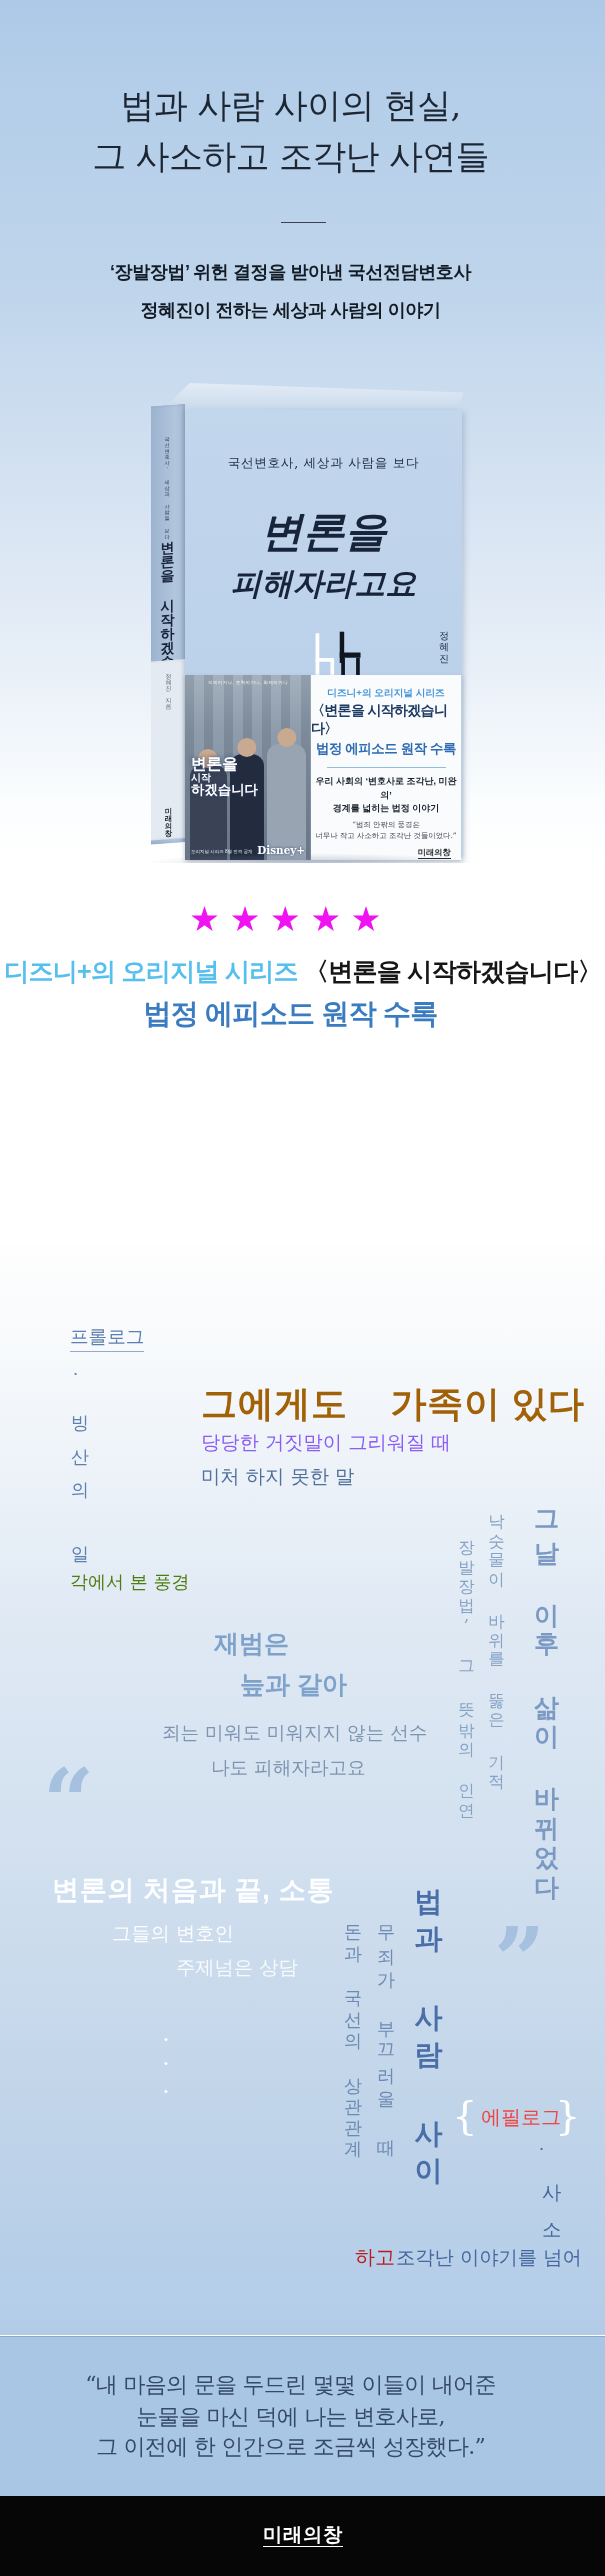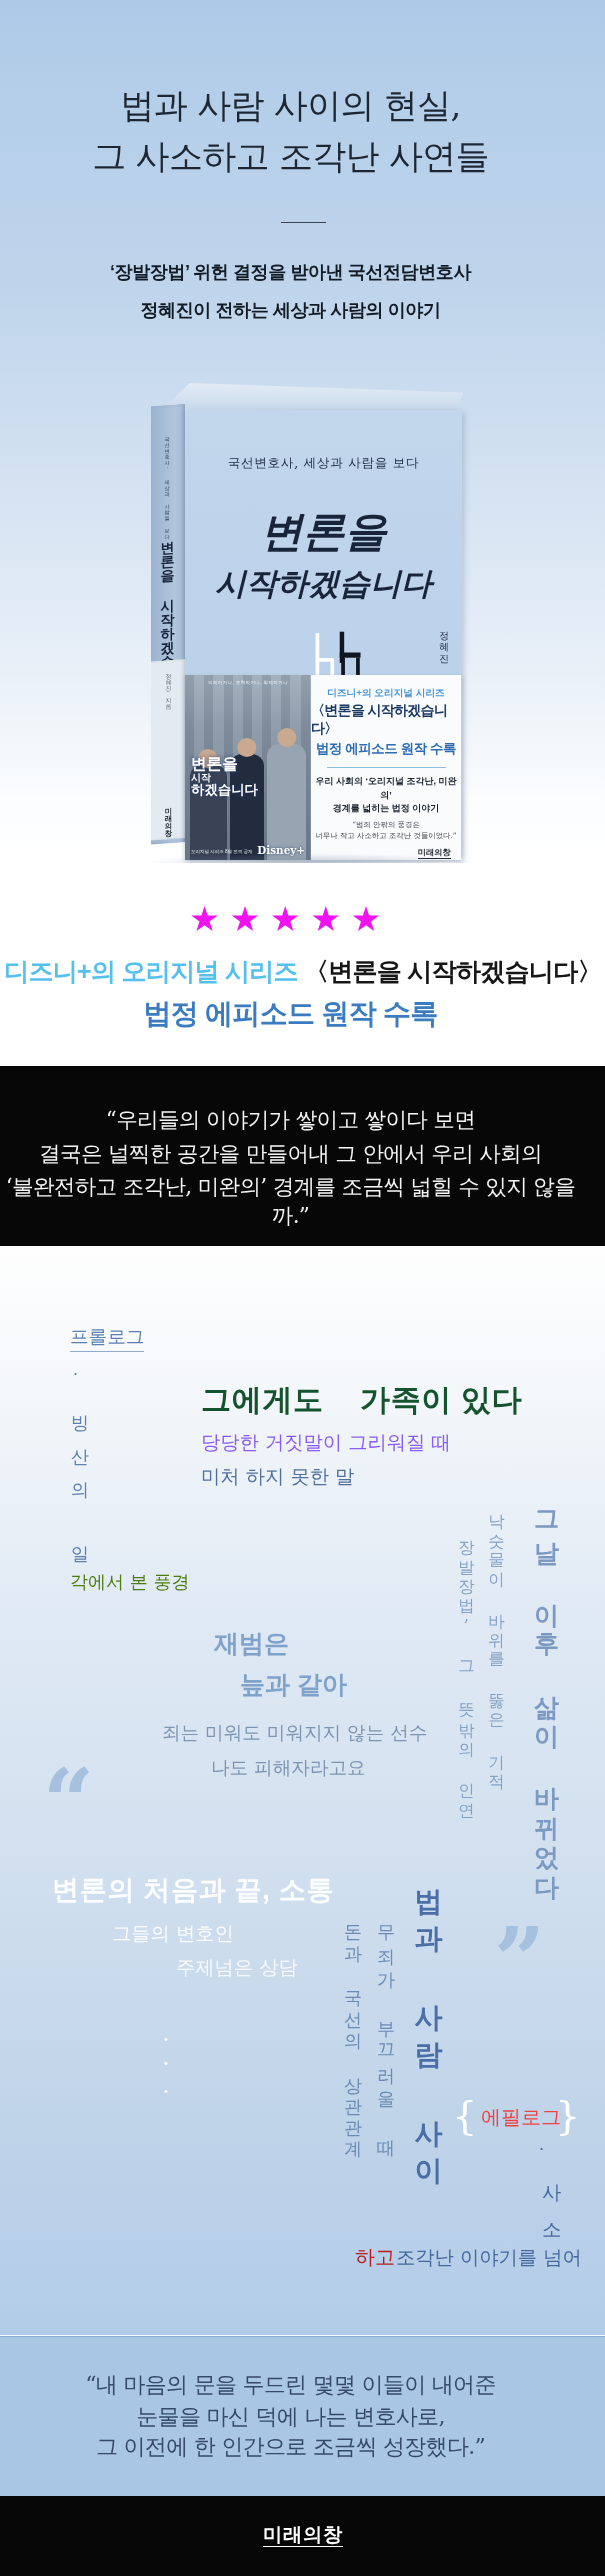--- a/index.html
+++ b/index.html
@@ -93,21 +93,21 @@
   
   .bkq{font-size:21.6px;color:#f5f5f5;letter-spacing:-0.7px;}
 
   
   .ct{position:absolute;color:#4a6da4;}
   .ct-prologue{left:70px;top:1324px;font-size:18.6px;color:#5d80b0;border-bottom:0.7px solid rgba(93,128,176,.65);padding-bottom:0.7px;}
   .ct-dot1{left:73px;top:1365px;font-size:16.4px;color:#5d80b0;}
   .ct-ice{left:71px;font-size:18px;color:#5d80b0;}
   .ct-ice0{top:1411px;} .ct-ice1{top:1445px;} .ct-ice2{top:1478px;} .ct-ice3{top:1542px;}
   .ct-icerest{left:70px;top:1570px;font-size:18px;color:#4d7c0f;}
-  .ct-ch1t{left:201px;top:1380px;font-size:30px;font-weight:700;color:#14532d;letter-spacing:0.7px;}
+  .ct-ch1t{left:201px;top:1380px;font-size:36px;font-weight:700;color:#a16207;letter-spacing:0.7px;}
   .ct-ch1s1{left:201px;top:1429px;font-size:19.3px;color:#8b5cf6;}
   .ct-ch1s2{left:201px;top:1463px;font-size:19.3px;color:#51719c;}
   .ct-v1{left:531px;top:1494px;font-size:25px;color:#7b99c2;letter-spacing:4.5px;font-weight:600;}
   .ct-v2{left:485px;top:1502px;font-size:16.4px;color:#86a3c6;letter-spacing:3px;}
   .ct-v3{left:455px;top:1528px;font-size:16.4px;color:#86a3c6;letter-spacing:3px;}
   .ct-ch2t1{left:214px;top:1627px;font-size:25px;font-weight:600;color:#7fa2ca;}
   .ct-ch2t2{left:240px;top:1668px;font-size:25px;font-weight:600;color:#7fa2ca;}
   .ct-ch2s1{left:162px;top:1720px;font-size:18.6px;color:#7e94b0;}
   .ct-ch2s2{left:211px;top:1755px;font-size:18.6px;color:#7e94b0;}
   .ct-oq{left:43px;top:1762px;font-size:89px;line-height:.9;color:#a6c1e0;font-weight:700;}
@@ -154,21 +154,21 @@
         <div class="spine-title vt">변론을 시작하겠습니다</div>
         <div class="spine-obi">
           <div class="spine-author vt">정혜진 지음</div>
           <div class="spine-pub vt">미래의창</div>
         </div>
       </div>
 
       <div class="b-cover">
         <div class="cv-tagline">국선변호사, 세상과 사람을 보다</div>
         <div class="cv-t1">변론을</div>
-        <div class="cv-t2">시작하겠습니다</div>
+        <div class="cv-t2">피해자라고요</div>
         <span class="cv-chairs">
           <svg width="55" height="48" viewBox="0 0 74 64">
             <g stroke="#ffffff" stroke-width="5" fill="none">
               <path d="M10 4 v36 h22"></path>
                 <path d="M10 40 v20"></path>
                 <path d="M30 40 v20"></path>
             </g>
             <g fill="#10161f">
               <rect x="40" y="2" width="6" height="42"></rect>
               <rect x="40" y="30" width="28" height="7"></rect>
@@ -194,21 +194,21 @@
           </div>
           <div class="photo-release">오리지널 시리즈 8월 전격 공개</div>
           <div class="disney">Disney+</div>
         </div>
         <div class="obi-white">
           <div class="ow-label">디즈니+의 오리지널 시리즈</div>
           <div class="ow-title">〈변론을 시작하겠습니다〉</div>
           <div class="ow-sub">법정 에피소드 원작 수록</div>
           <div class="ow-div"></div>
           <div class="ow-copy">
-            <div>우리 사회의 ‘오리지널 조각난, 미완의’</div>
+            <div>우리 사회의 ‘변호사로 조각난, 미완의’</div>
             <div>경계를 넓히는 법정 이야기</div>
           </div>
           <div class="ow-quote serif">
             <div>“범죄 안팎의 풍경은</div>
             <div>너무나 작고 사소하고 조각난 것들이었다.”</div>
           </div>
           <div class="ow-pub">미래의창</div>
         </div>
       </div>
     </div>
@@ -217,25 +217,20 @@
 
   <div class="sec-white">
     <div class="abs ctr stars" style="top:36px">★★★★★</div>
     <div class="abs r-line1" style="top:92px">
       <span class="blue">디즈니+의 오리지널 시리즈</span>
       <span class="black">〈변론을 시작하겠습니다〉</span>
     </div>
     <div class="abs ctr r-line2" style="top:132px">법정 에피소드 원작 수록</div>
   </div>
 
-  <div class="sec-black">
-    <div class="abs ctr serif bkq" style="top:39px">“우리들의 이야기가 쌓이고 쌓이다 보면</div>
-    <div class="abs ctr serif bkq" style="top:73px">결국은 널찍한 공간을 만들어내 그 안에서 우리 사회의</div>
-    <div class="abs ctr serif bkq" style="top:106px">‘불완전하고 조각난, 미완의’ 경계를 조금씩 넓힐 수 있지 않을까.”</div>
-  </div>
 
   <div class="sec-art"></div>
 
   <div class="ct serif ct-prologue">프롤로그</div>
   <div class="ct serif ct-dot1">·</div>
   <div class="ct serif ct-ice ct-ice0">빙</div>
   <div class="ct serif ct-ice ct-ice1">산</div>
   <div class="ct serif ct-ice ct-ice2">의</div>
   <div class="ct serif ct-ice ct-ice3">일</div>
   <div class="ct serif ct-icerest">각에서 본 풍경</div>

